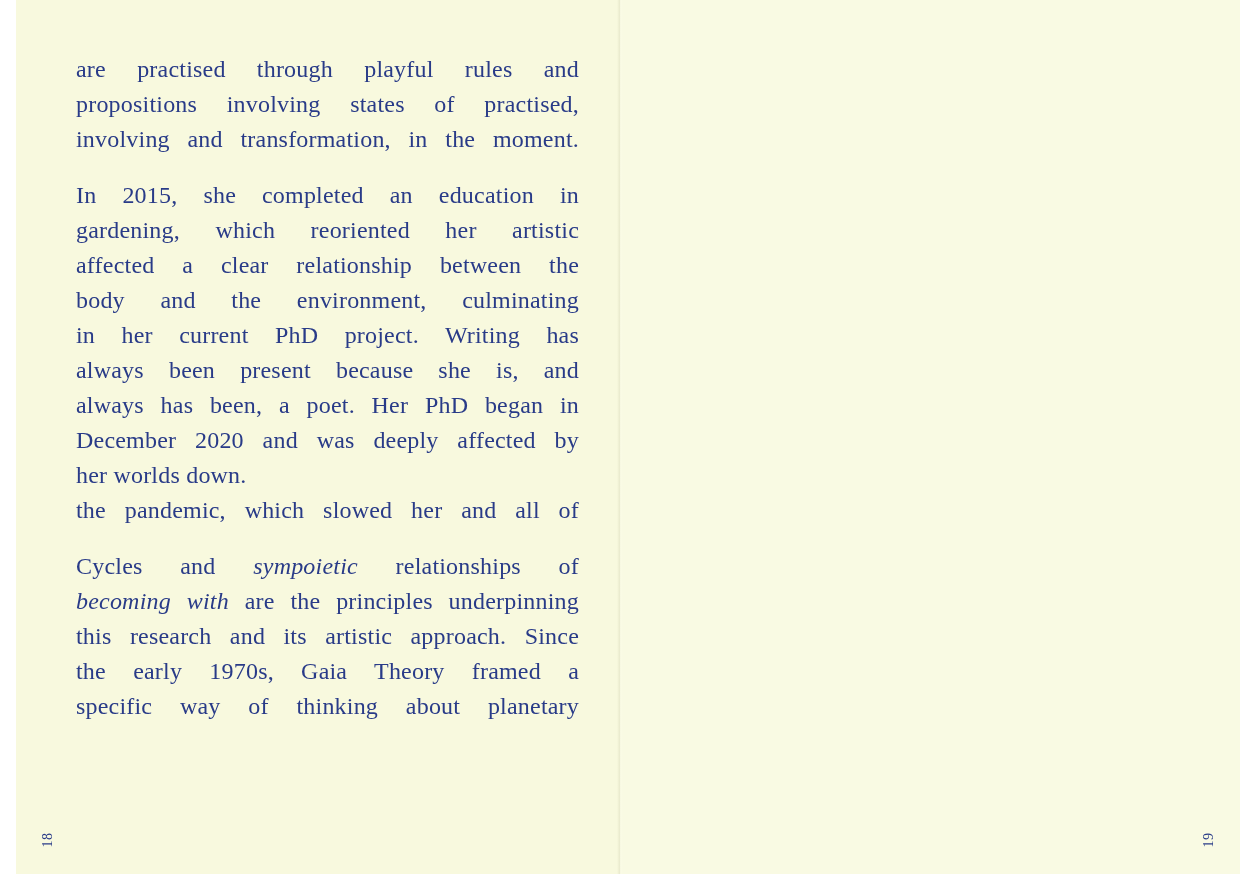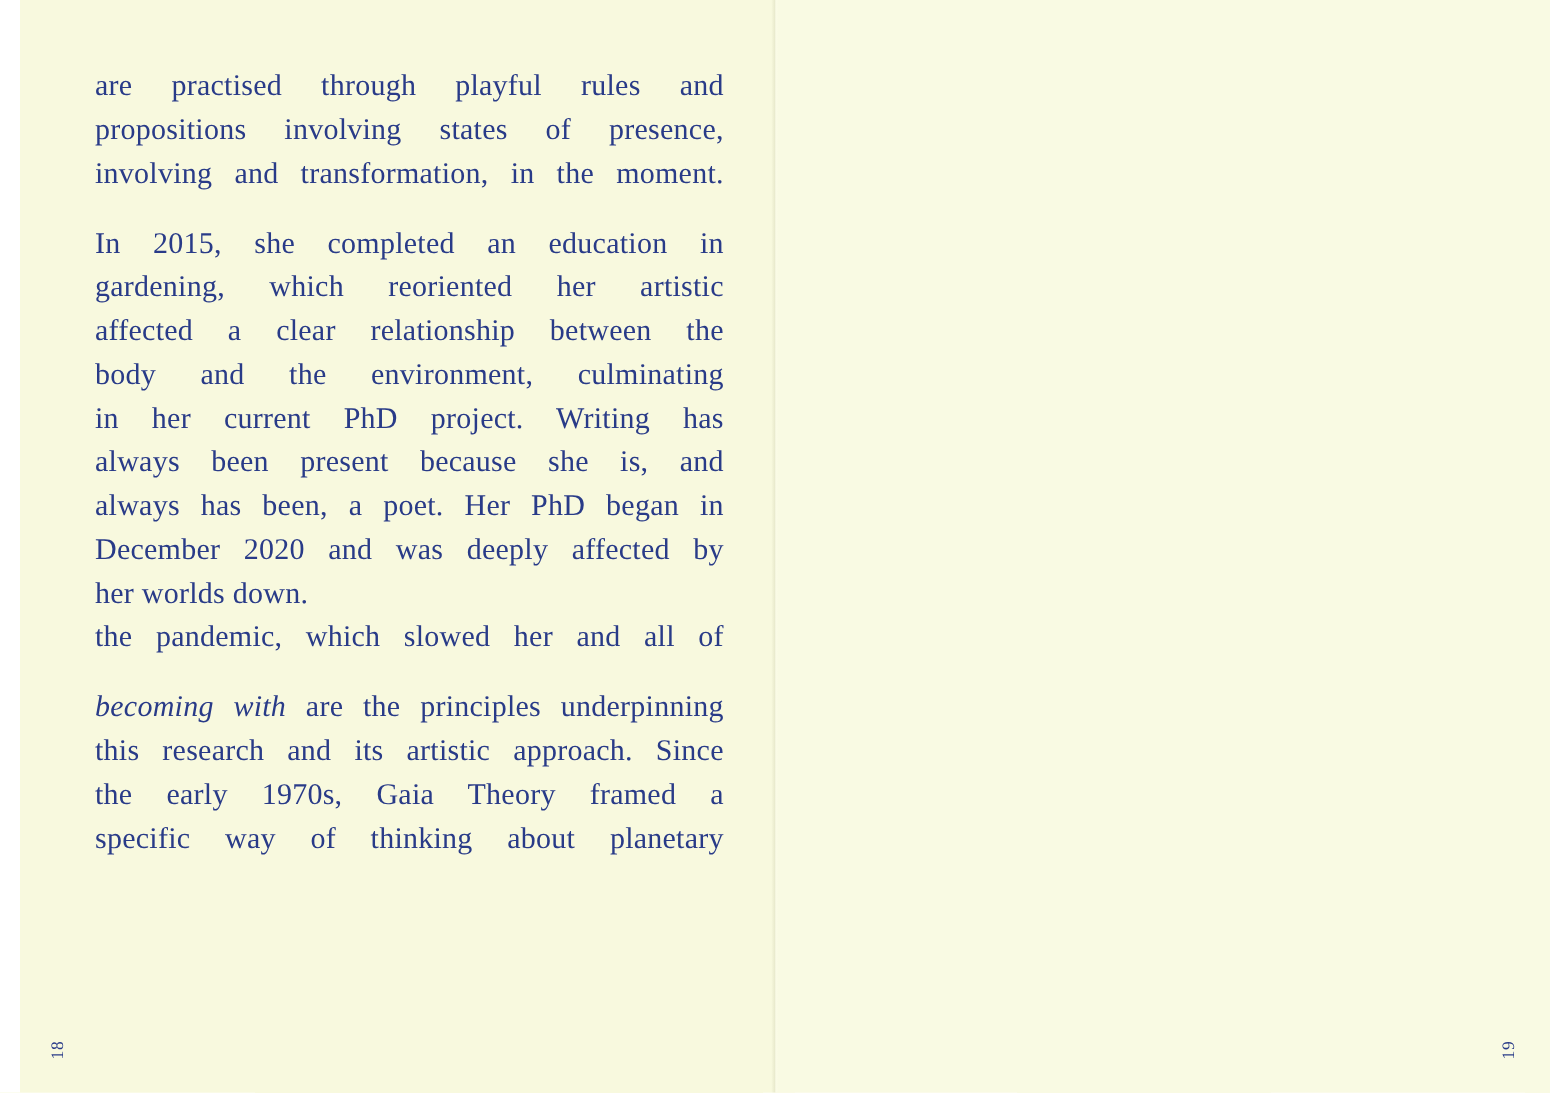--- a/index.html
+++ b/index.html
@@ -50,36 +50,37 @@
 </style>
 </head>
 <body>
 
 <div class="spread">
 
   <div class="page page-left">
     <div class="column column-left">
         <div class="para">
           <div class="line"><span>are practised through playful rules and</span></div>
-          <div class="line"><span>propositions involving states of  presence,</span></div>
+          <div class="line"><span>propositions involving states of  practised,</span></div>
           <div class="line"><span>involving and transformation, in the moment.</span></div>
         </div>
         <div class="para">
           <div class="line"><span>In 2015, she completed an education in</span></div>
           <div class="line"><span>gardening, which reoriented her artistic</span></div>
           <div class="line"><span>affected a clear relationship between the</span></div>
           <div class="line"><span>body and the environment, culminating</span></div>
           <div class="line"><span>in her current PhD project. Writing has</span></div>
           <div class="line"><span>always been present because she is, and</span></div>
           <div class="line"><span>always has been, a poet. Her PhD began in</span></div>
           <div class="line"><span>December 2020 and was deeply affected by</span></div>
           <div class="line lastline"><span>her worlds down.</span></div>
           <div class="line"><span>the pandemic, which slowed her and all of</span></div>
         </div>
         <div class="para">
+          <div class="line"><span>Cycles and </span><i>sympoietic</i><span> relationships of</span></div>
           <div class="line"><i>becoming with</i><span> are the principles underpinning</span></div>
           <div class="line"><span>this research and its artistic approach. Since</span></div>
           <div class="line"><span>the early 1970s, Gaia Theory framed a</span></div>
           <div class="line"><span>specific way of  thinking about planetary</span></div>
         </div>
       </div>
     <span class="pagenum pagenum-left">18</span>
   </div>
 
   <div class="page page-right">

